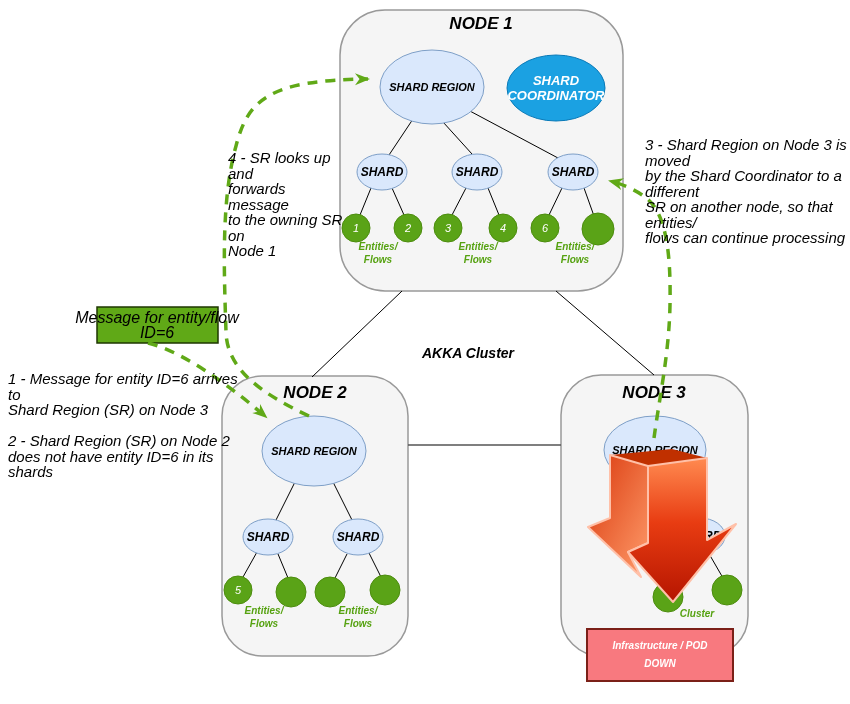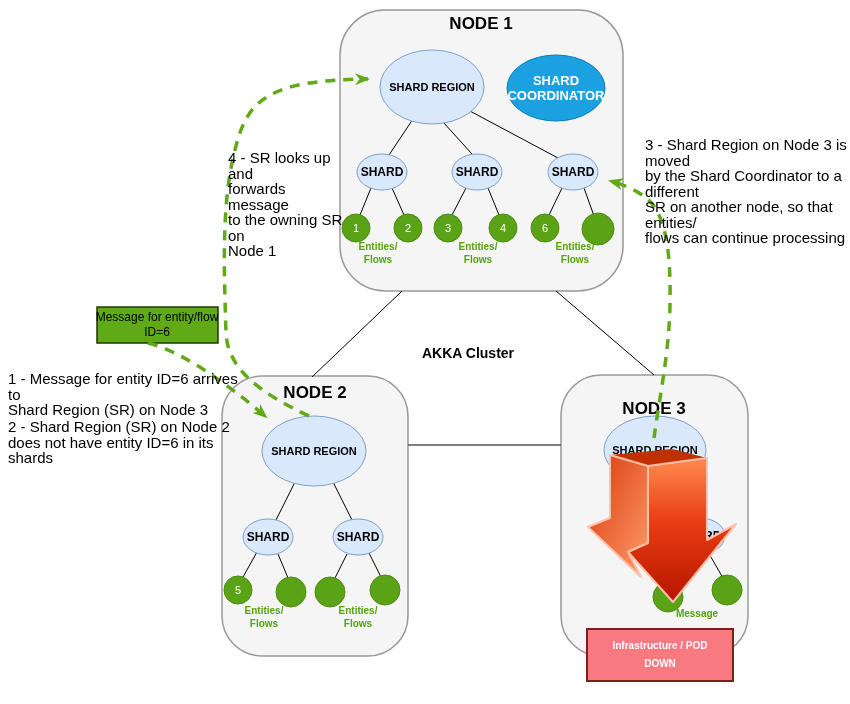--- a/index.html
+++ b/index.html
@@ -1,29 +1,29 @@
 <!DOCTYPE html>
 <html><head>
 <meta charset="utf-8">
 <style>
   html,body{margin:0;padding:0;background:#ffffff;}
   .stage{position:relative;width:850px;height:704px;background:#ffffff;overflow:hidden;
-         font-family:"Liberation Sans",sans-serif;}
+         font-family:"Liberation Sans",sans-serif;font-style:italic;}
   svg.diagram{position:absolute;left:0;top:0;}
   .lbl{position:absolute;transform:translate(-50%,-50%);text-align:center;white-space:pre-line;
        color:#000;pointer-events:none;}
   .ann{position:absolute;white-space:pre-line;font-size:15px;line-height:15.5px;color:#000;}
   .node-title{font-weight:700;font-size:17px;}
   .region-lbl{font-weight:700;font-size:11px;}
   .coord-lbl{font-weight:700;font-size:13px;color:#ffffff;line-height:15px;}
   .shard-lbl{font-weight:700;font-size:12px;}
   .entity-num{font-size:11px;color:#ffffff;}
   .ent-lbl{font-weight:700;font-size:10px;color:#56a211;line-height:13px;}
   .cluster-lbl{font-weight:700;font-size:14px;}
-  .msg-lbl{font-size:12px;line-height:15px;}
+  .msg-lbl{font-size:16px;line-height:15px;}
   .status-lbl{font-weight:700;font-size:10px;color:#ffffff;line-height:18px;}
 </style>
 </head>
 <body>
 
 <div class="stage">
 
 <svg class="diagram" width="850" height="704" viewBox="0 0 850 704">
   <defs>
     <marker id="arrowGreen" markerUnits="userSpaceOnUse" markerWidth="20" markerHeight="16" refX="14" refY="7" orient="auto">
@@ -92,21 +92,21 @@
   <circle cx="385" cy="590" r="15" fill="#5aa317" stroke="#4c8c0e"></circle>
 
   <ellipse cx="655" cy="450" rx="51" ry="34" fill="#dae8fc" stroke="#7e9fc7"></ellipse>
   <ellipse cx="700" cy="536" rx="25" ry="18" fill="#dae8fc" stroke="#7e9fc7"></ellipse>
   <circle cx="668" cy="597" r="15" fill="#5aa317" stroke="#4c8c0e"></circle>
   <circle cx="727" cy="590" r="15" fill="#5aa317" stroke="#4c8c0e"></circle>
 </svg>
 
 <div class="lbl node-title" style="left:481px;top:24px;">NODE 1</div>
 <div class="lbl node-title" style="left:315px;top:393px;">NODE 2</div>
-<div class="lbl node-title" style="left:654px;top:393px;margin-top:16px;">NODE 3</div>
+<div class="lbl node-title" style="left:654px;top:393px;">NODE 3</div>
 
 <div class="lbl region-lbl" style="left:432px;top:87px;">SHARD REGION</div>
 <div class="lbl coord-lbl" style="left:556px;top:88px;">SHARD
 COORDINATOR</div>
 <div class="lbl shard-lbl" style="left:382px;top:172px;">SHARD</div>
 <div class="lbl shard-lbl" style="left:477px;top:172px;">SHARD</div>
 <div class="lbl shard-lbl" style="left:573px;top:172px;">SHARD</div>
 <div class="lbl entity-num" style="left:356px;top:228px;">1</div>
 <div class="lbl entity-num" style="left:408px;top:228px;">2</div>
 <div class="lbl entity-num" style="left:448px;top:228px;">3</div>
@@ -141,30 +141,30 @@
   </g>
 
   <rect x="587" y="629" width="146" height="52" fill="#f8797f" stroke="#7b2018" stroke-width="2"></rect>
 
   <path d="M 148,343 C 185,352 235,390 266,417" fill="none" stroke="#60a917" stroke-width="3.5" stroke-dasharray="10 8" marker-end="url(#arrowGreen)"></path>
   <path d="M 309,416 C 258,392 227,368 226,332 C 224,270 221,200 236,146 C 248,99 270,80 368,79" fill="none" stroke="#60a917" stroke-width="3.5" stroke-dasharray="10 8" marker-end="url(#arrowGreen)"></path>
   <path d="M 654,438 C 659,400 669,355 670,305 C 671,252 666,212 645,197 C 636,190 622,184 610,181" fill="none" stroke="#60a917" stroke-width="3.5" stroke-dasharray="10 8" marker-end="url(#arrowGreen)"></path>
 </svg>
 
 <div class="lbl entity-num" style="left:598px;top:229px;"></div>
-<div class="lbl ent-lbl" style="left:697px;top:613px;">Message</div>
+<div class="lbl ent-lbl" style="left:697px;top:613px;">Cluster</div>
 <div class="lbl cluster-lbl" style="left:468px;top:353px;">AKKA Cluster</div>
 <div class="lbl msg-lbl" style="left:157px;top:325px;">Message for entity/flow
 ID=6</div>
 <div class="lbl status-lbl" style="left:660px;top:655px;">Infrastructure / POD
 DOWN</div>
 
 <div class="ann" style="left:8px;top:371px;width:230px;">1 - Message for entity ID=6 arrives to
 Shard Region (SR) on Node 3</div>
-<div class="ann" style="left:8px;top:419px;width:240px;">2 - Shard Region (SR) on Node 2
+<div class="ann" style="left:8px;top:433px;width:240px;">2 - Shard Region (SR) on Node 2
 does not have entity ID=6 in its shards</div>
 <div class="ann" style="left:645px;top:137px;width:205px;">3 - Shard Region on Node 3 is moved
 by the Shard Coordinator to a different
 SR on another node, so that entities/
 flows can continue processing</div>
 <div class="ann" style="left:228px;top:150px;width:120px;">4 - SR looks up and
 forwards message
 to the owning SR on
 Node 1</div>
 

